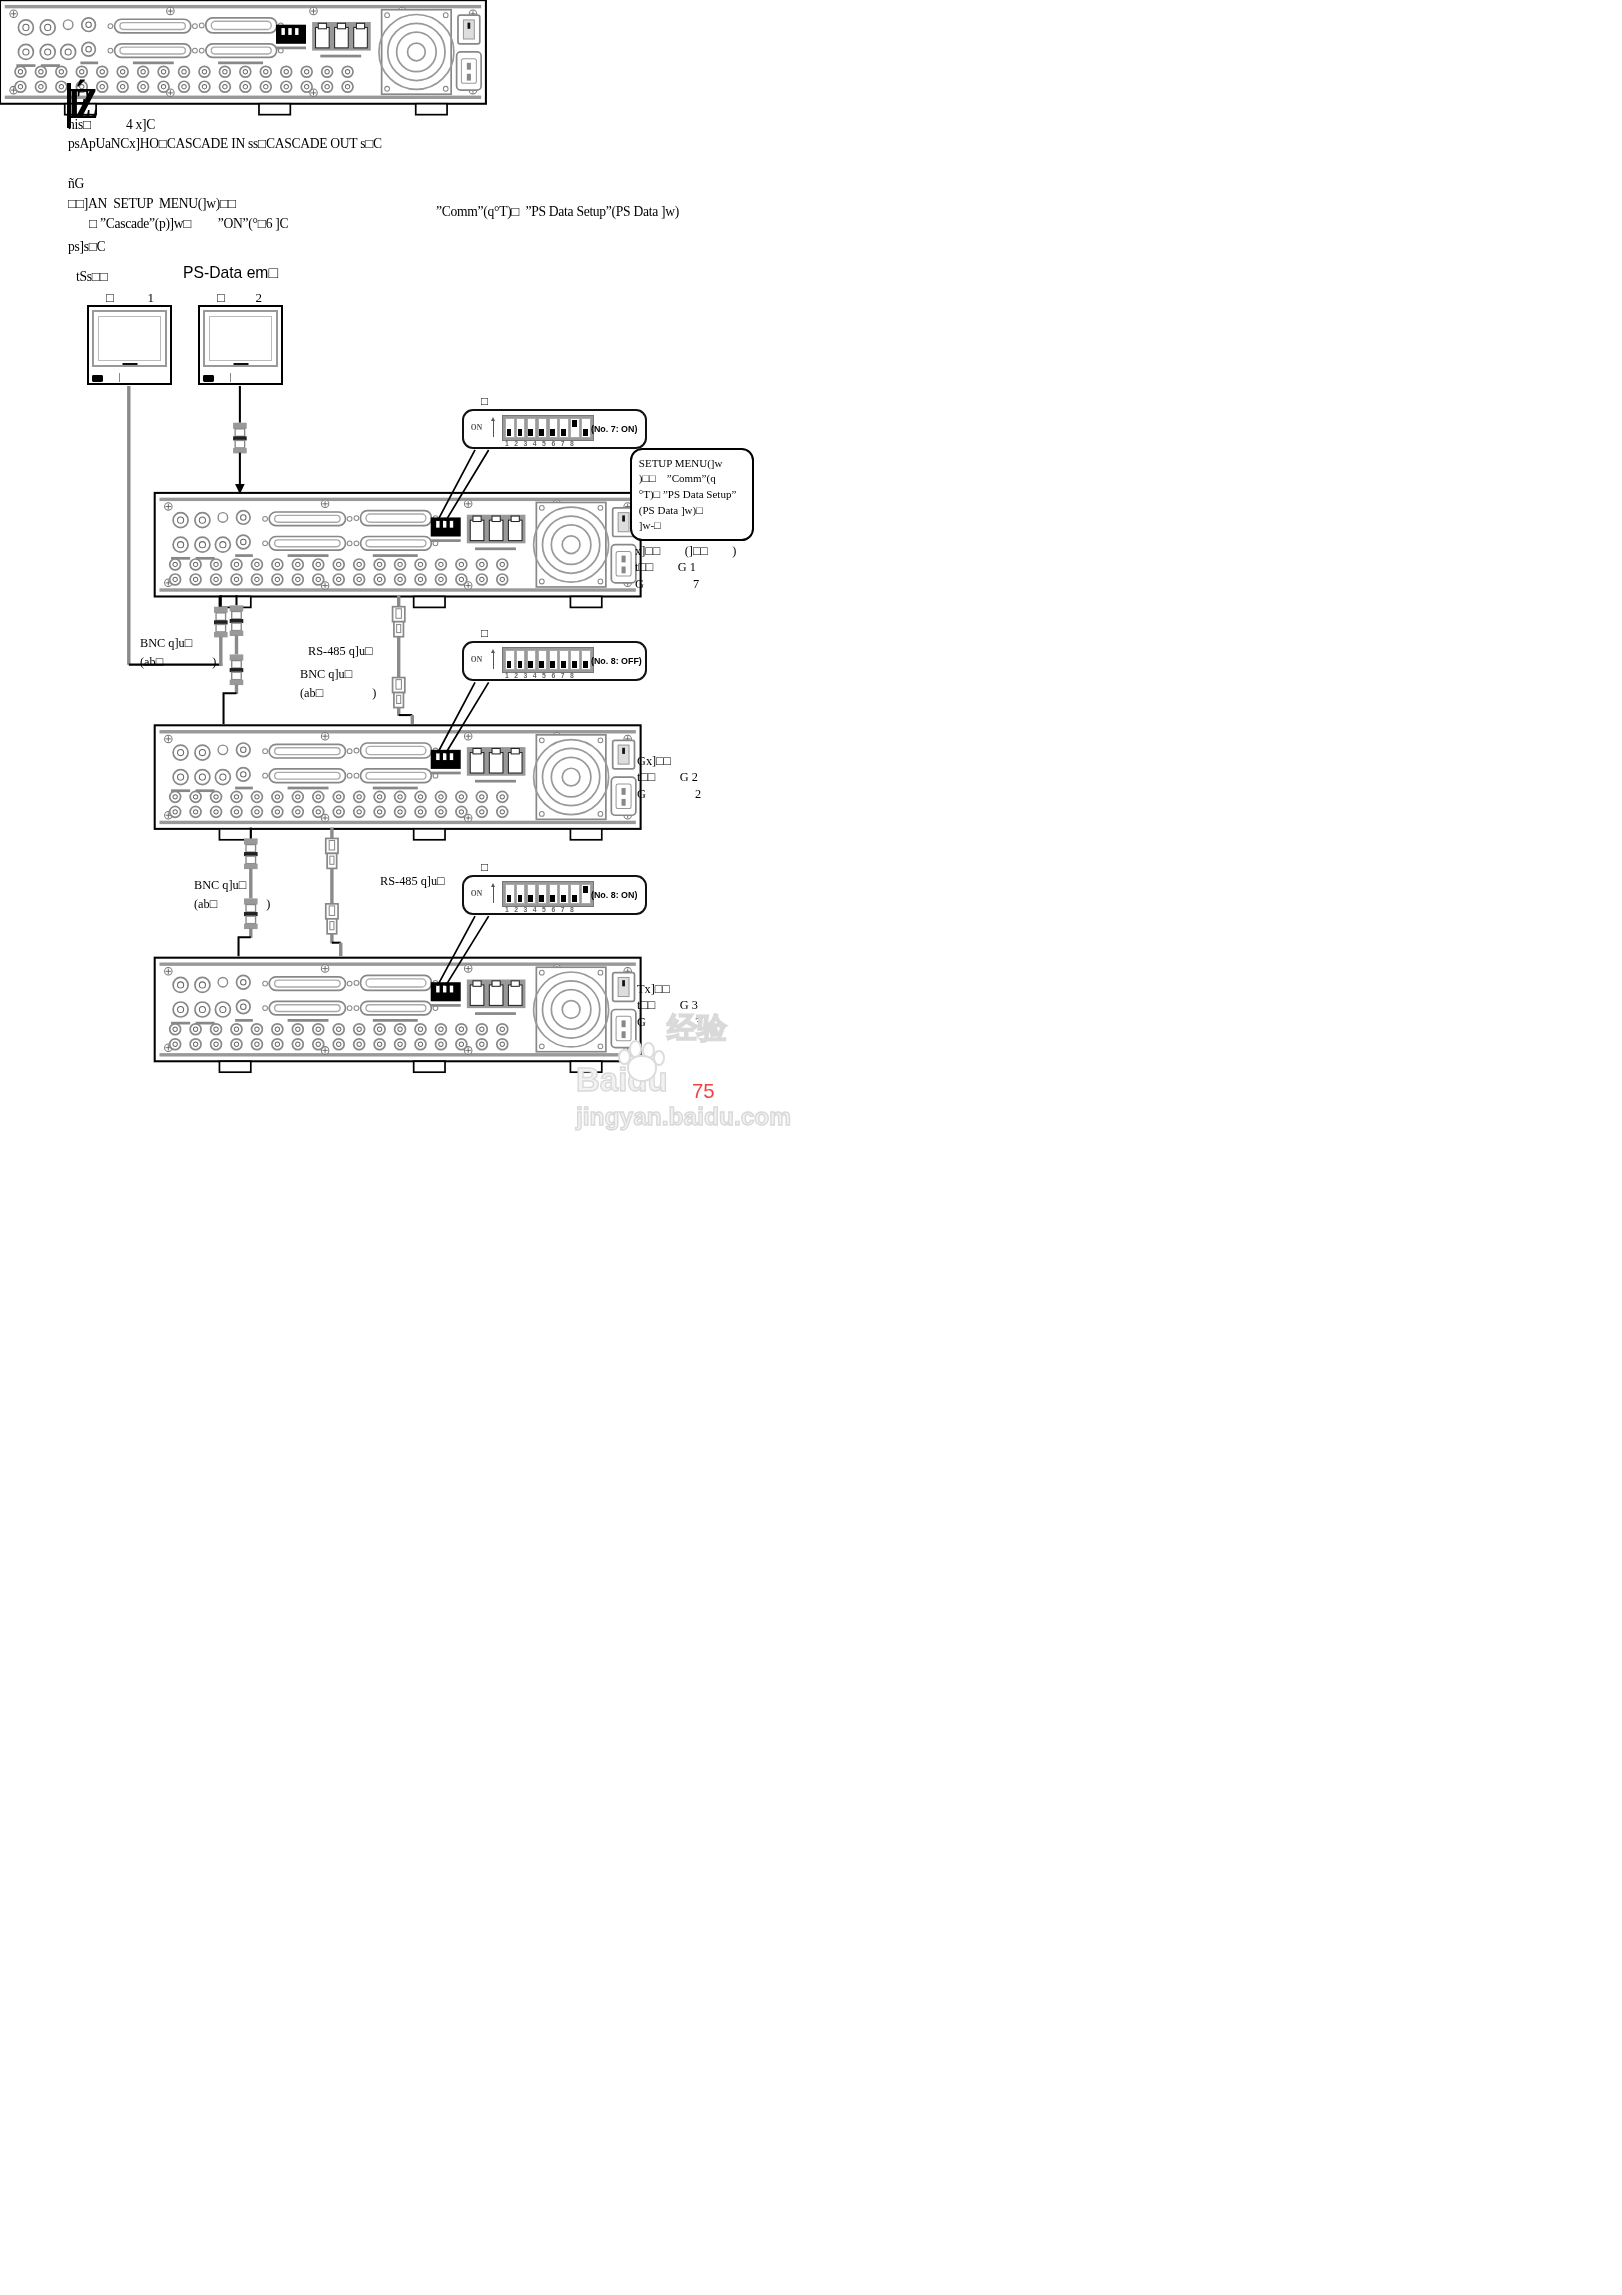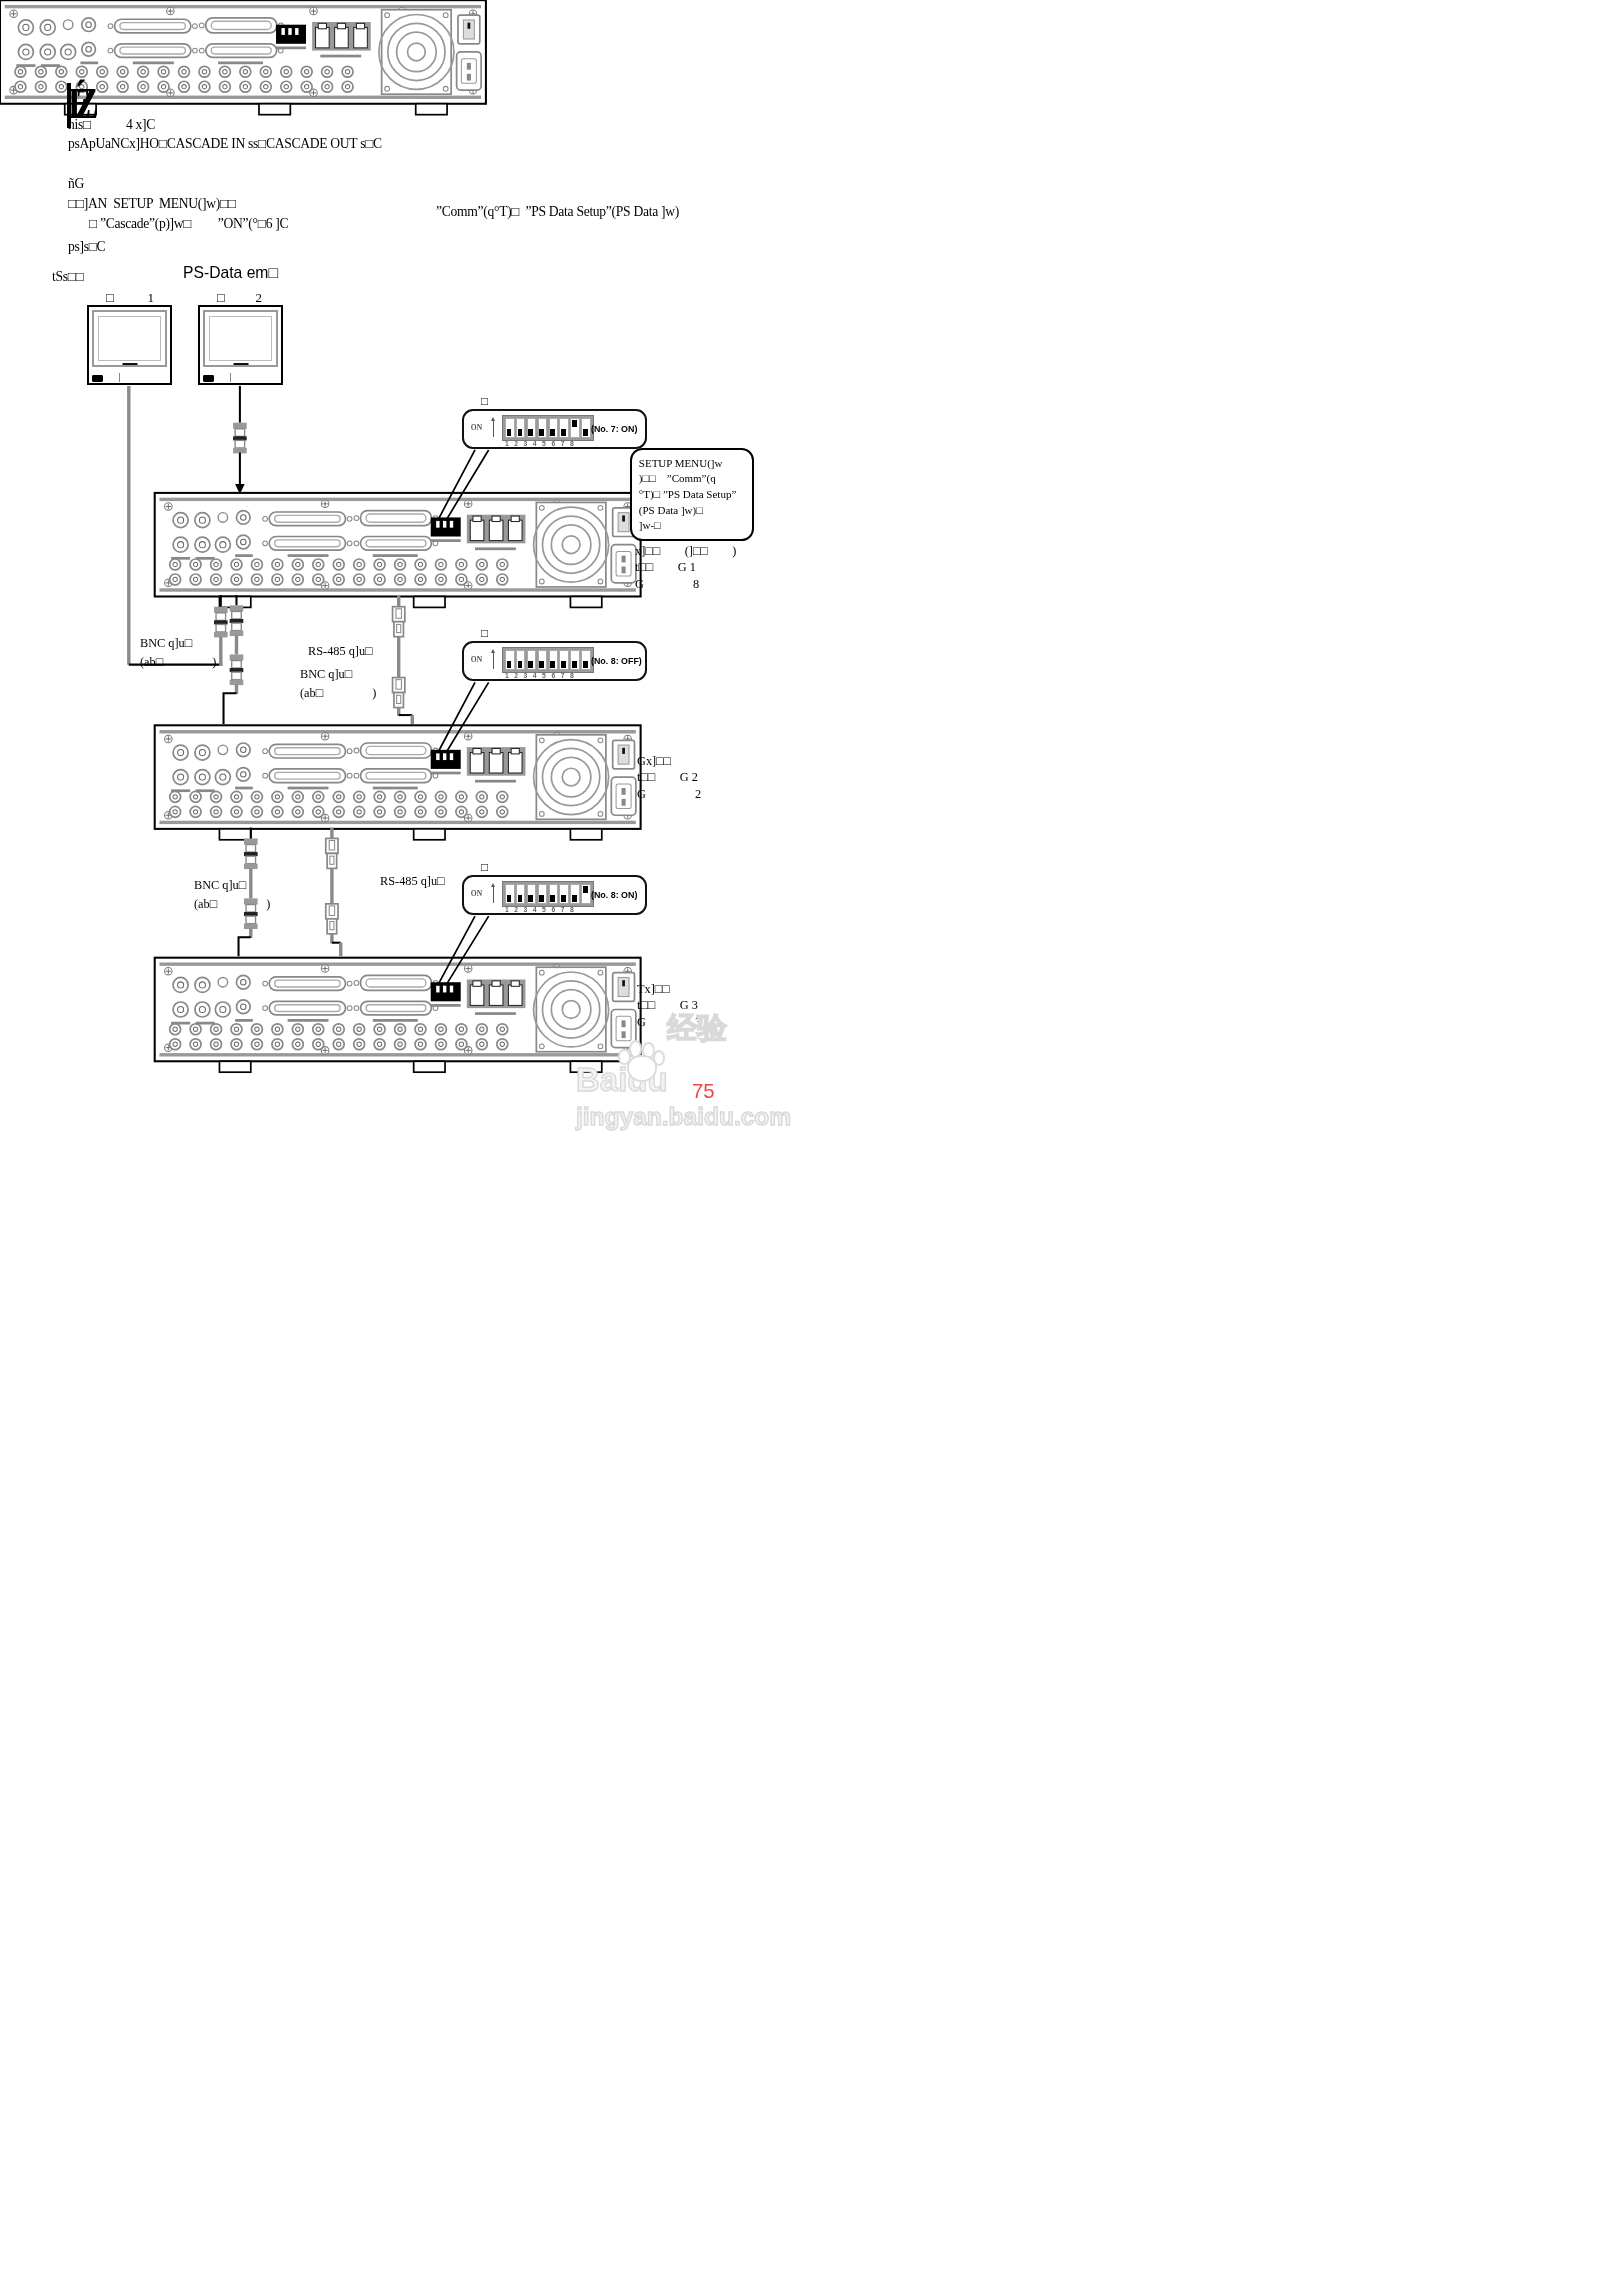--- a/index.html
+++ b/index.html
@@ -245,21 +245,21 @@
 
   <div class="abs bodyline" style="left:68px;top:117px;"><span>his□</span><span style="display:inline-block;width:35px;"></span><span>4 x]C</span></div>
   <div class="abs bodyline" style="left:68px;top:136px;">psApUaNCx]HO□CASCADE IN ss□CASCADE OUT s□C</div>
 
   <div class="abs bodyline" style="left:68px;top:176px;">ñG</div>
   <div class="abs bodyline" style="left:68px;top:196px;">□□]AN  SETUP  MENU(]w)□□</div>
   <div class="abs bodyline" style="left:436px;top:204px;">”Comm”(q°T)□  ”PS Data Setup”(PS Data ]w)</div>
   <div class="abs bodyline" style="left:89px;top:215px;">□ ”Cascade”(p)]w□　　”ON”(°□6 ]C</div>
   <div class="abs bodyline" style="left:68px;top:239px;">ps]s□C</div>
 
-  <div class="abs bodyline" style="left:52px;top:269px;">tSs□□</div>
+  <div class="abs bodyline" style="left:76px;top:269px;">tSs□□</div>
   <div class="abs sans" style="left:183px;top:264px;font-size:15.7px;z-index:3;">PS-Data em□</div>
 
   <div class="abs" style="left:106px;top:290px;width:48px;display:flex;justify-content:space-between;font-size:13px;z-index:3;">
     <span>□</span>
     <span>1</span>
   </div>
   <div class="abs" style="left:217px;top:290px;width:45px;display:flex;justify-content:space-between;font-size:13px;z-index:3;">
     <span>□</span>
     <span>2</span>
   </div>
@@ -387,21 +387,21 @@
   </div>
 
   <div class="abs" id="setupbox"><span>SETUP MENU(]w</span>
 <span>)□□　”Comm”(q</span>
 <span>°T)□ ”PS Data Setup”</span>
 <span>(PS Data ]w)□</span>
 <span>]w-□</span></div>
 
   <div class="abs unitnote" style="left:635px;top:543px;"><span>x]□□　　(]□□　　)</span>
 <span>t□□　　G 1</span>
-<span>G　　　　8</span></div>
+<span>G　　　　7</span></div>
   <div class="abs unitnote" style="left:637px;top:753px;"><span>Gx]□□</span>
 <span>t□□　　G 2</span>
 <span>G　　　　2</span></div>
   <div class="abs unitnote" style="left:637px;top:981px;"><span>Tx]□□</span>
 <span>t□□　　G 3</span>
 <span>G　　　　3</span></div>
 
   <div class="abs cablelab" style="left:140px;top:634px;"><span>BNC q]u□</span>
 <span>(ab□　　　　)</span></div>
   <div class="abs cablelab" style="left:308px;top:642px;">RS-485 q]u□</div>

